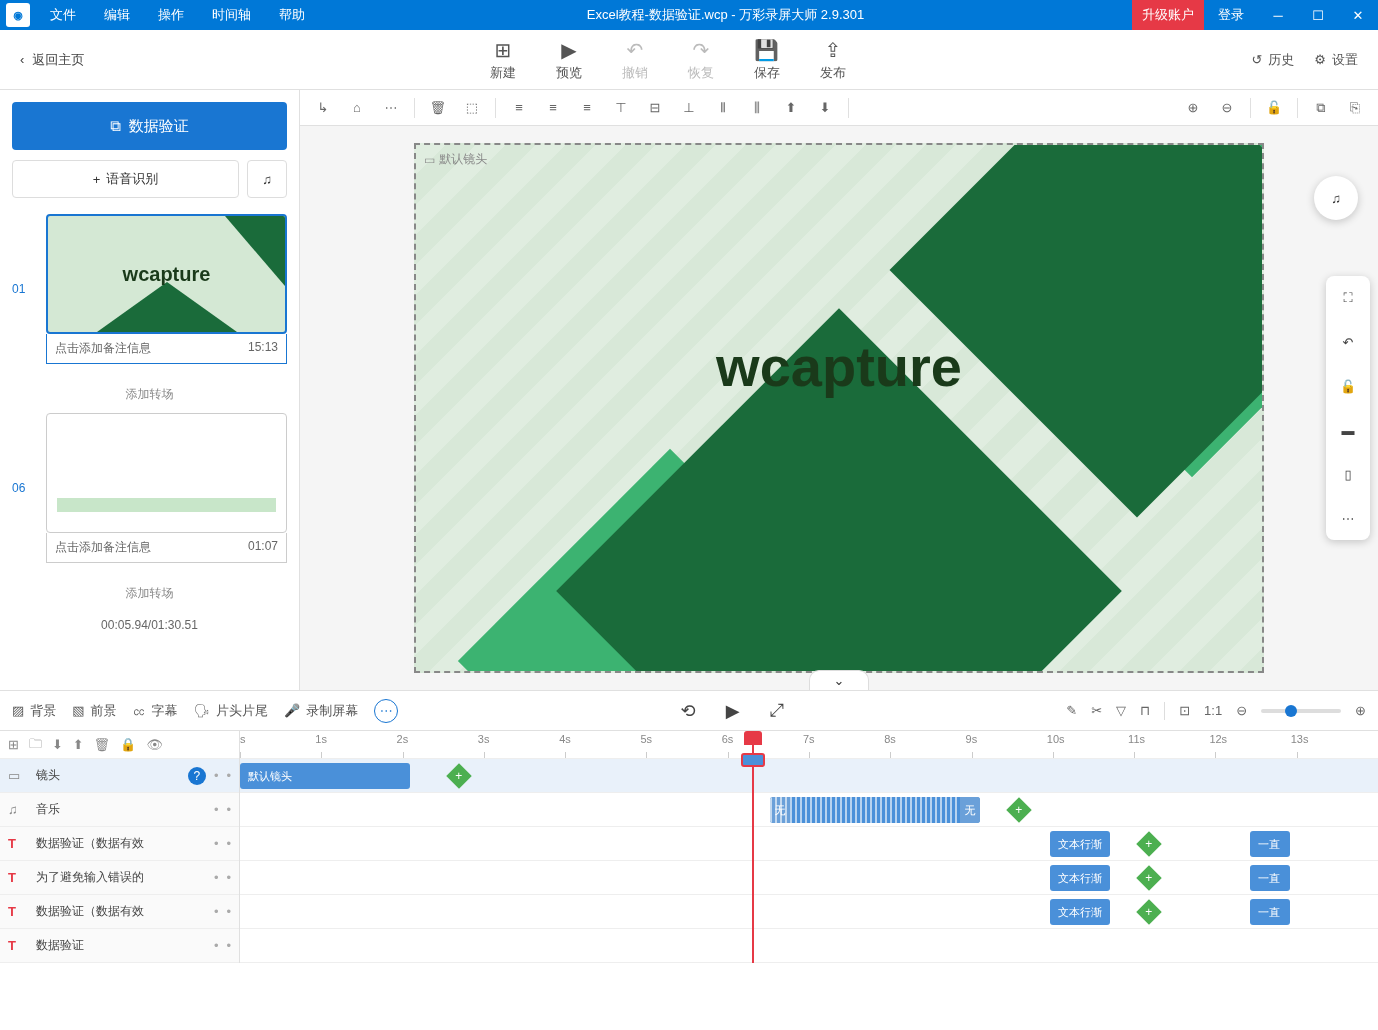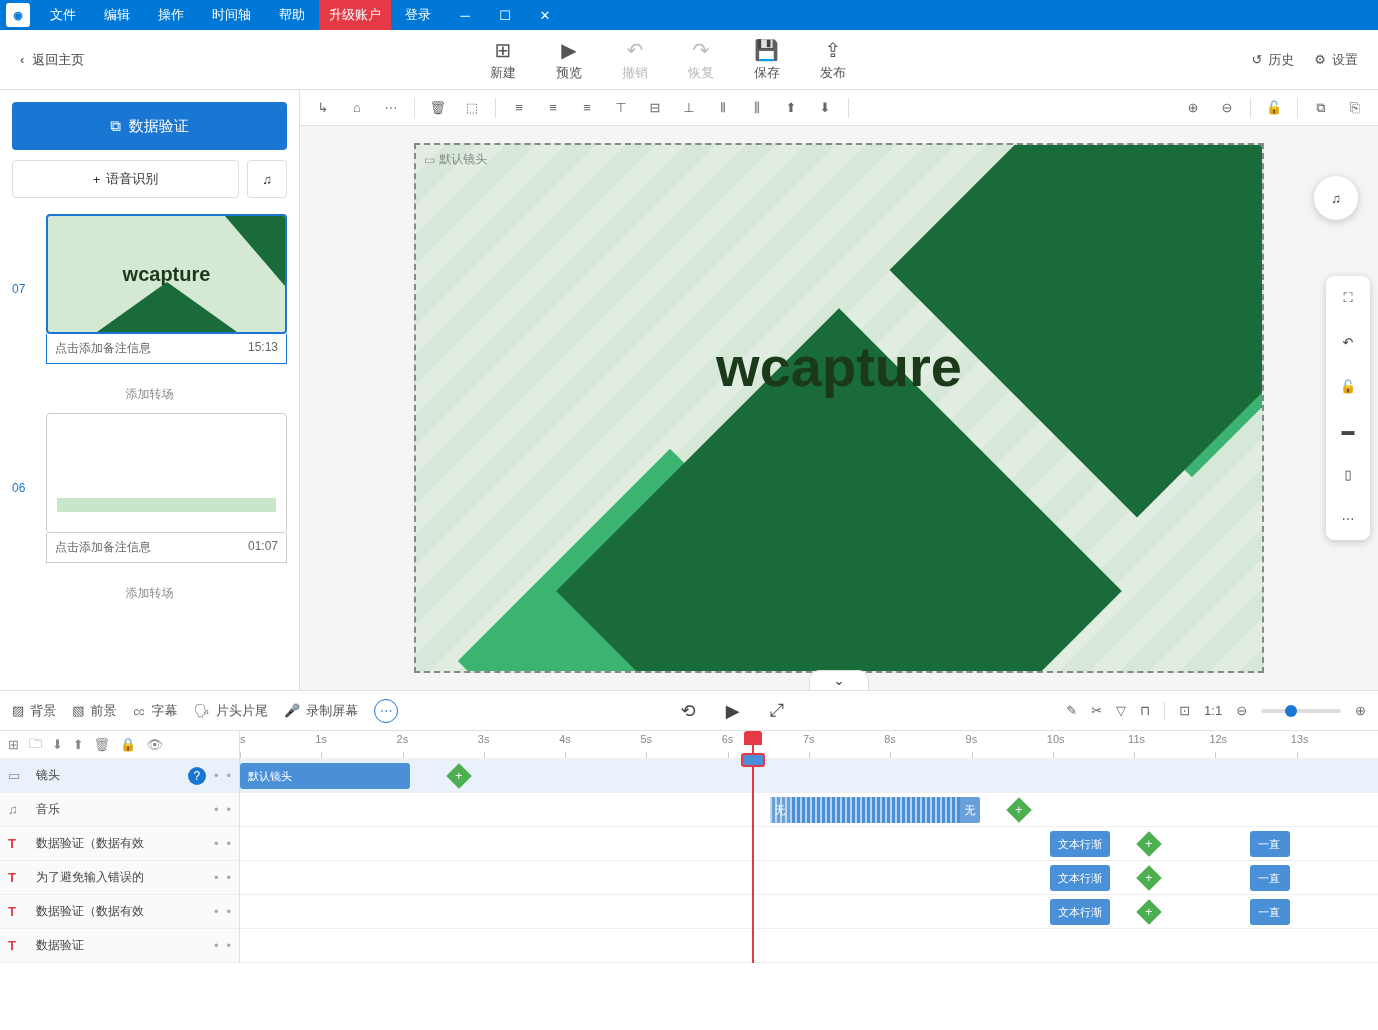--- a/index.html
+++ b/index.html
@@ -110,20 +110,21 @@
 </head>
 <body>
 
 <div class="titlebar">
   <div class="logo">◉</div>
   <div class="menu-item">文件</div>
   <div class="menu-item">编辑</div>
   <div class="menu-item">操作</div>
   <div class="menu-item">时间轴</div>
   <div class="menu-item">帮助</div>
+  <div class="spacer">Excel教程-数据验证.wcp - 万彩录屏大师 2.9.301</div>
   <div class="upgrade">升级账户</div>
   <div class="menu-item">登录</div>
   <div class="winbtn">─</div>
   <div class="winbtn">☐</div>
   <div class="winbtn">✕</div>
 </div>
 
 <div class="main-toolbar">
   <div class="back-home">
     <span>‹</span>
@@ -178,21 +179,21 @@
       <div class="sub-btn">
         <span>+</span>
         <span>语音识别</span>
       </div>
       <div class="sub-btn sm">
         <span>♫</span>
       </div>
     </div>
     <div class="clip-list">
       <div class="clip selected">
-        <div class="num">07</div>
+        <div class="num">01</div>
         <div class="clip-body">
           <div class="clip-thumb">
             <div class="tri1"></div>
               <div class="tri2"></div>
             <div class="wc-text">wcapture</div>
           </div>
           <div class="clip-meta">
             <span>点击添加备注信息</span>
             <span>15:13</span>
           </div>
@@ -205,20 +206,21 @@
           <div class="clip-thumb" style="background:#fff">
             <div style="position:absolute;bottom:20px;left:10px;right:10px;height:14px;background:#c8e6c9"></div>
           </div>
           <div class="clip-meta">
             <span>点击添加备注信息</span>
             <span>01:07</span>
           </div>
         </div>
       </div>
       <div class="add-transition">添加转场</div>
+      <div class="time-display">00:05.94/01:30.51</div>
     </div>
   </div>
 
   <div class="canvas-area">
     <div class="canvas-toolbar">
       <div class="tb-btn">↳</div>
       <div class="tb-btn">⌂</div>
       <div class="tb-btn">⋯</div>
       <div class="tb-sep"></div>
       <div class="tb-btn">🗑</div>

